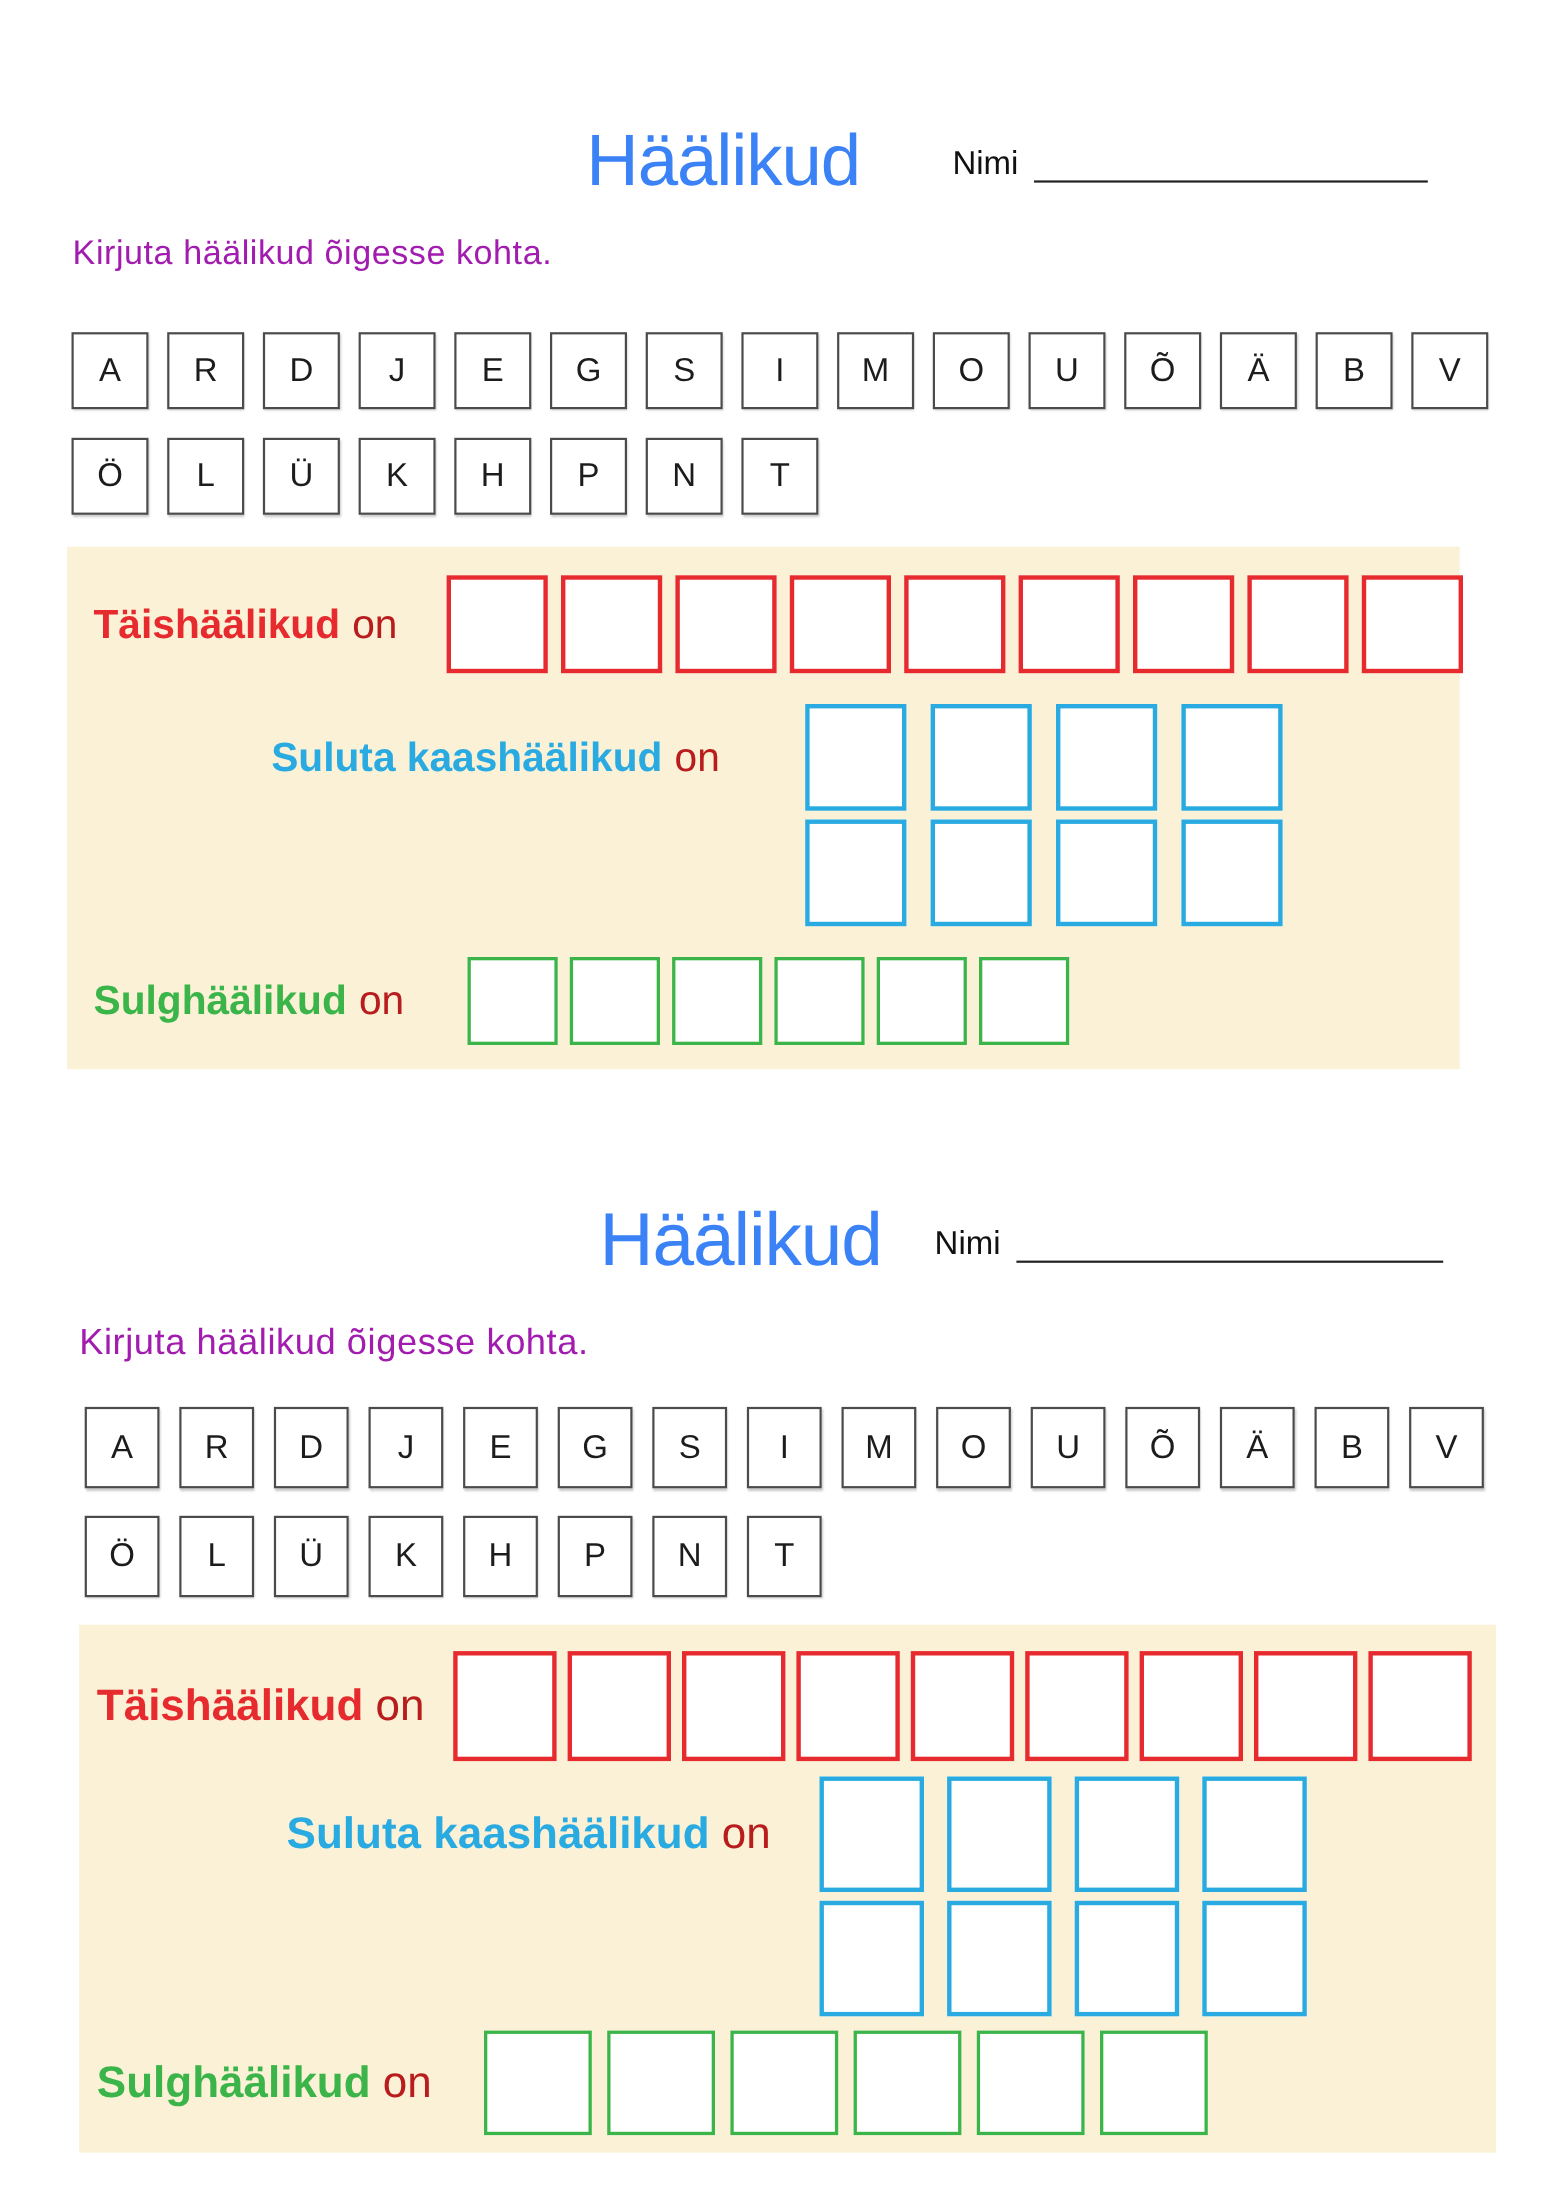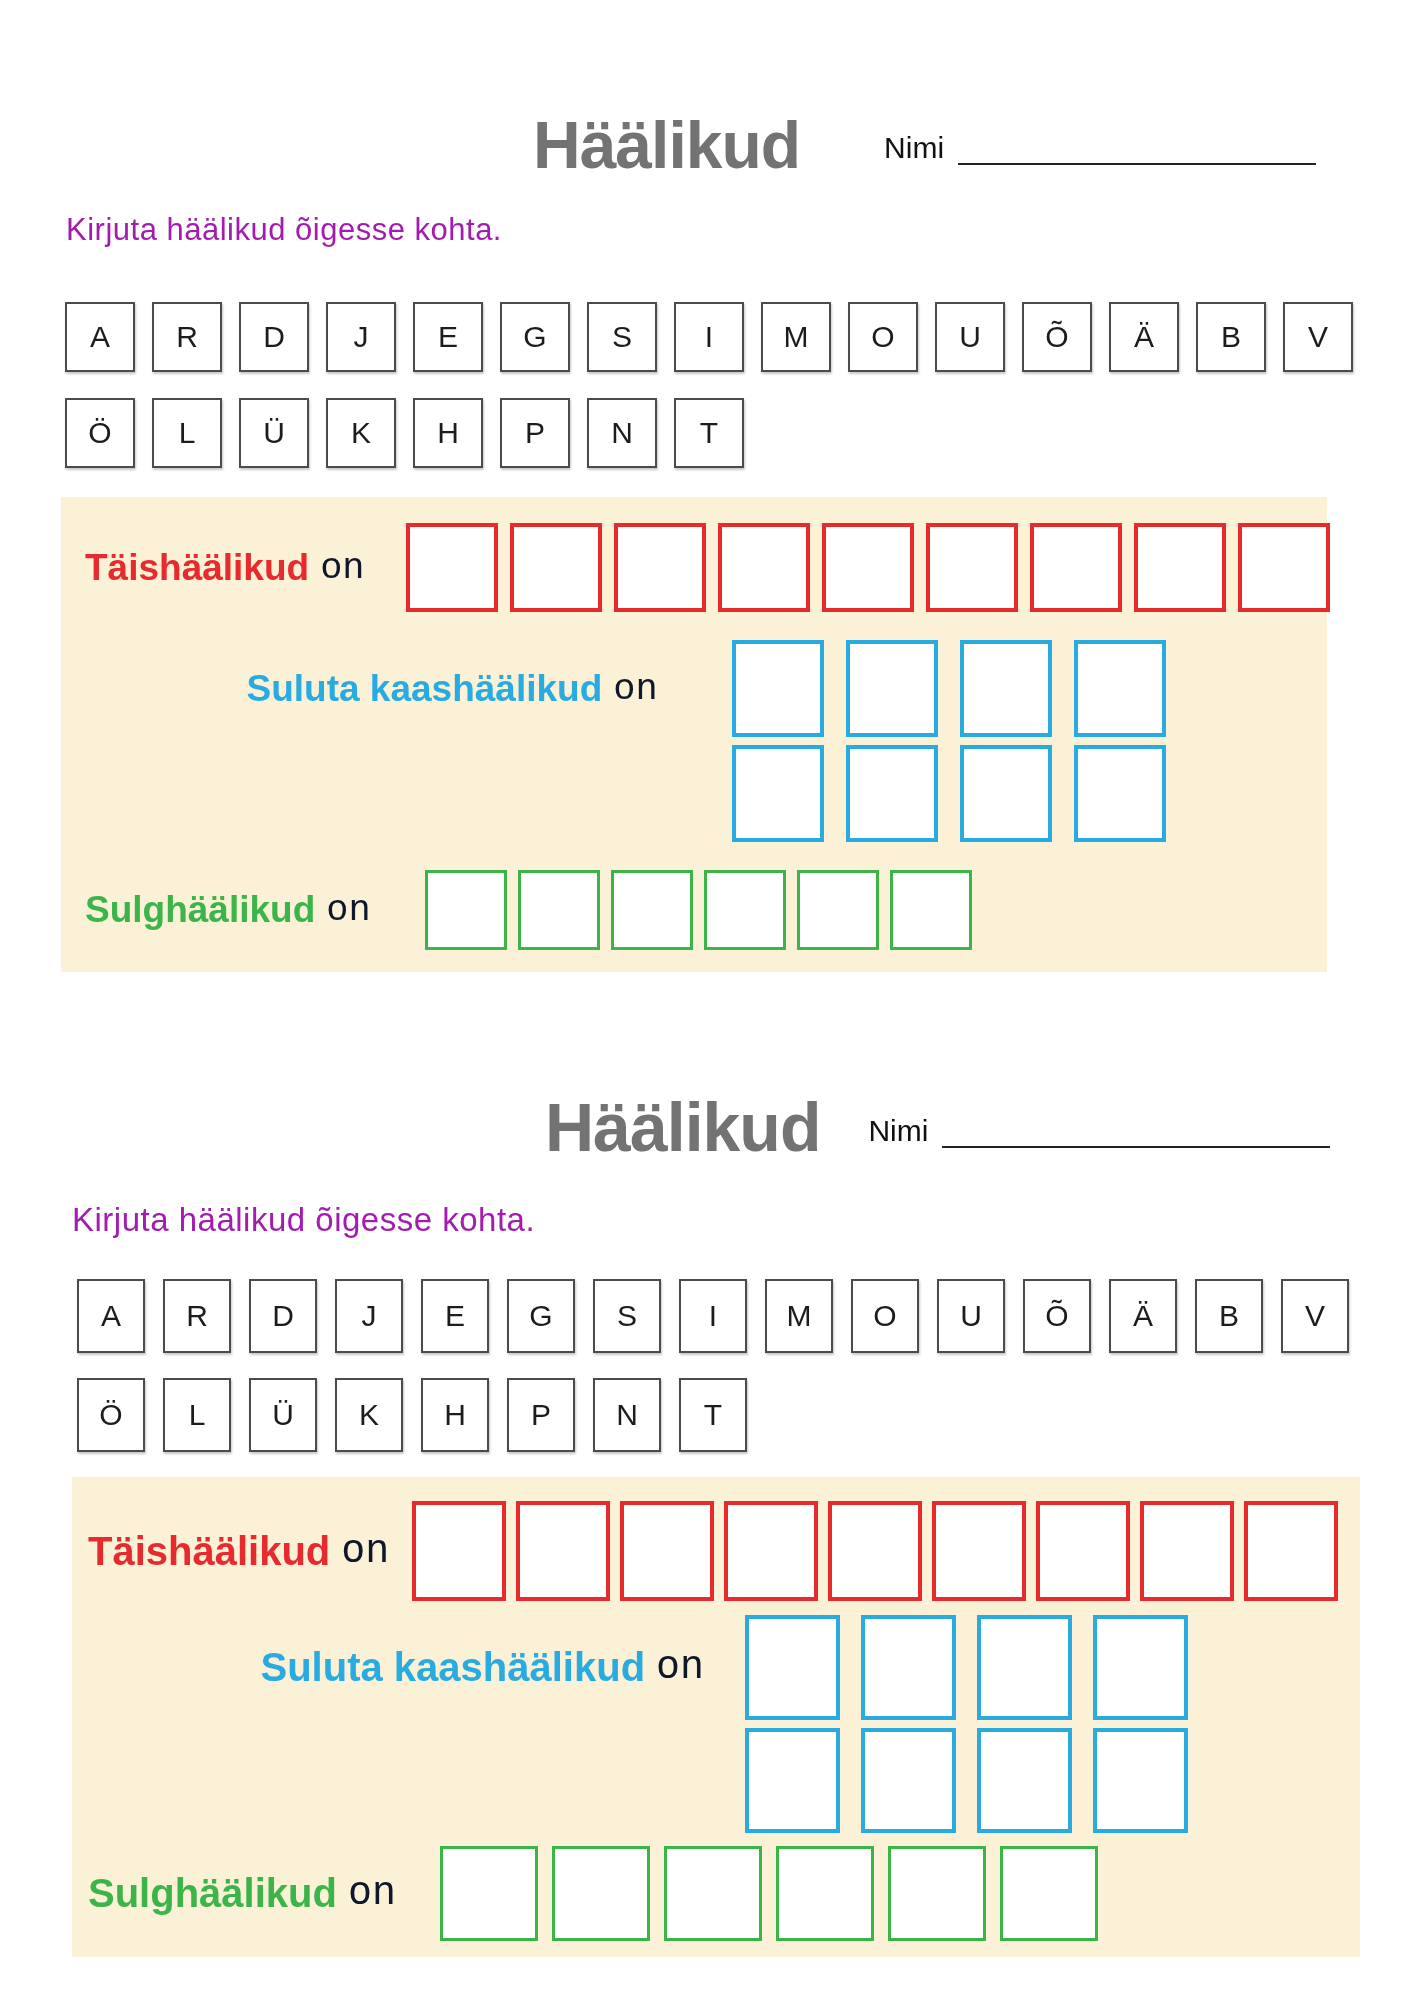--- a/index.html
+++ b/index.html
@@ -8,21 +8,21 @@
     width:1414px; height:2000px; overflow:hidden;
     font-family:"Liberation Sans", sans-serif;
     color:#1a1a1a;
   }
 
   
   .header { display:flex; align-items:baseline; }
   .ws1 .header { padding-top:112px; }
   .ws2 .header { margin-top:121px; }
   .title {
-    font-weight:bold; letter-spacing:-1px; line-height:1; color:#737373;
+    font-weight:normal; letter-spacing:-1px; line-height:1; color:#3b82f6;
   }
   .ws1 .title { font-size:66px; margin-left:533px; }
   .ws2 .title { font-size:68px; margin-left:545px; }
   .nimi { display:flex; align-items:flex-end; position:relative; top:-10px; }
   .ws1 .nimi { margin-left:84px; }
   .ws2 .nimi { margin-left:48px; }
   .nimi-label { font-size:30px; color:#111; }
   .nimi-line {
     display:inline-block; border-bottom:2px solid #222; margin-left:14px;
   }
@@ -59,21 +59,21 @@
   .sec { display:flex; align-items:center; }
   .ws1 .sec-blue, .ws1 .sec-green { margin-top:28px; }
   .ws2 .sec-blue { margin-top:14px; }
   .ws2 .sec-green { margin-top:13px; }
   .sec-blue { align-items:flex-start;justify-content:center; }
 
   .sec-label { display:flex; align-items:center; flex:none; }
   .ws1 .sec-label { font-size:37px; }
   .ws2 .sec-label { font-size:40px; }
   .sec-label .colored { font-weight:bold; }
-  .sec-label .conn { color:#0f172a; margin-left:11px; font-weight:normal;font-family:Liberation Mono, monospace; }
+  .sec-label .conn { color:#b91c1c; margin-left:11px; font-weight:normal; }
   .sec-red   .colored { color:#e62a2e; }
   .sec-blue  .colored { color:#29abe2; }
   .sec-green .colored { color:#3bb54a; }
 
   .ws1 .sec-red   .sec-label { width:321px; height:89px; }
   .ws1 .sec-blue  .sec-label { width:485px; height:97px; }
   .ws1 .sec-green .sec-label { width:340px; height:80px; }
   .ws2 .sec-red   .sec-label { width:324px; height:100px; }
   .ws2 .sec-blue  .sec-label { width:484px; height:105px; }
   .ws2 .sec-green .sec-label { width:352px; height:95px; }

